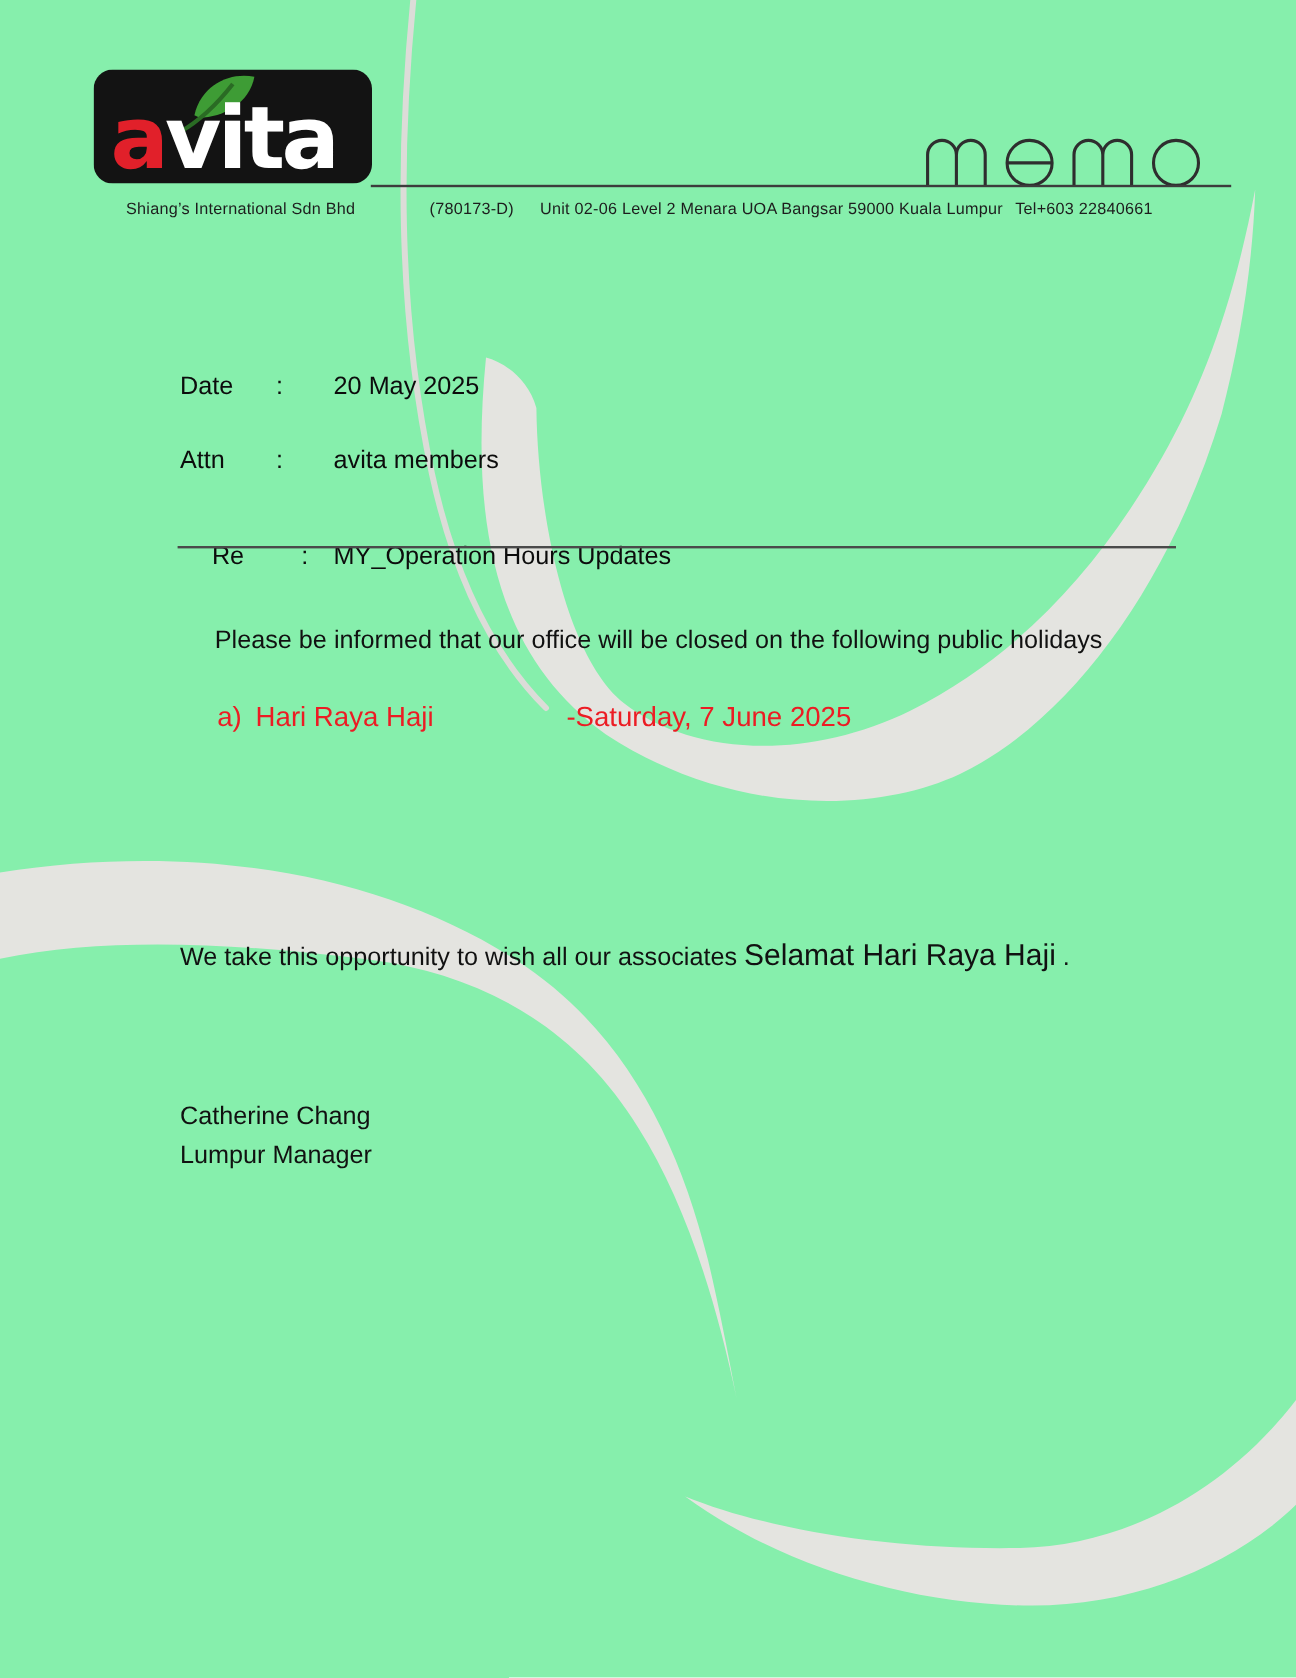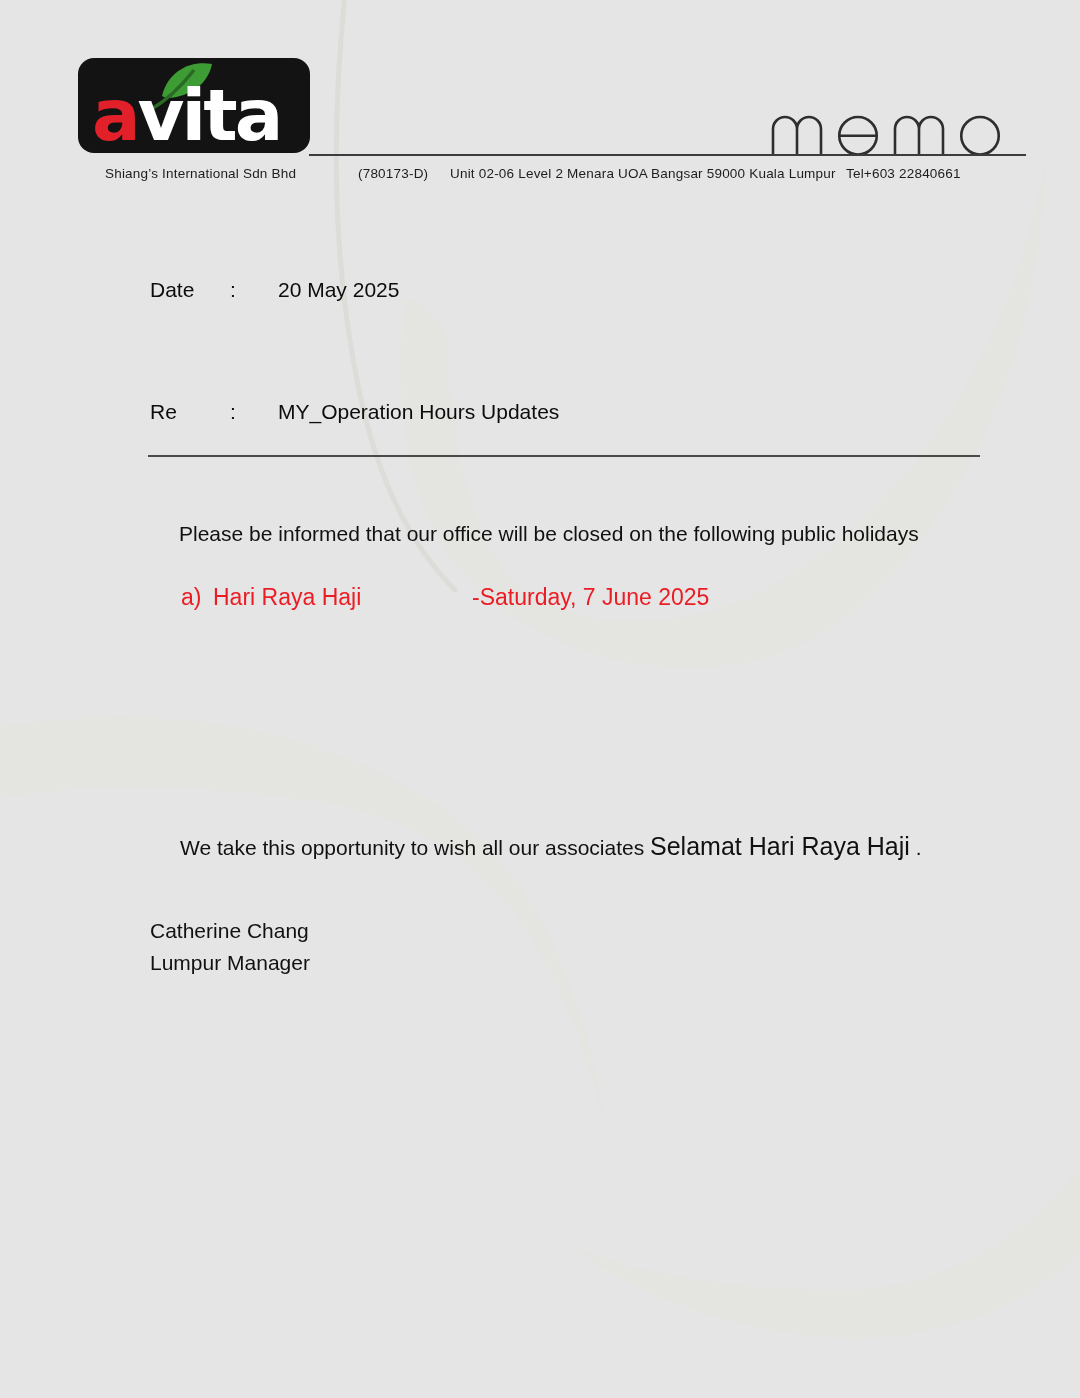--- a/index.html
+++ b/index.html
@@ -1,55 +1,55 @@
 <!DOCTYPE html>
 <html><head>
 <meta charset="utf-8">
 <style>
   html,body{margin:0;padding:0;background:#ffffff;}
   .page{
     position:relative;
     width:1080px;height:1398px;
-    background:#e5e5e5;
+    background:#86efac;
     overflow:hidden;
     font-family:"Liberation Sans", sans-serif;
     color:#161616;
   }
   .bg{position:absolute;left:0;top:0;width:1080px;height:1398px;z-index:0;}
   .content{position:absolute;left:0;top:0;width:100%;height:100%;z-index:1;}
 
   
   .logo-svg{position:absolute;left:78px;top:58px;width:232px;height:95px;}
   .memo-svg{position:absolute;left:765px;top:112px;width:245px;height:46px;}
   .header-rule{position:absolute;left:309px;top:154px;width:717px;height:2px;background:#3c3c3c;}
   .company-row{position:absolute;left:0;top:166px;width:1080px;height:20px;font-size:13.5px;color:#1d1d1d;letter-spacing:.2px;text-align:center;}
   .company-row span{position:absolute;top:0;white-space:nowrap;}
   .co-name{left:105px;}
   .co-reg{left:358px;}
   .co-addr{left:450px;}
   .co-phone{left:846px;}
 
   
   .meta-row{position:absolute;left:150px;font-size:21px;color:#0c0c0c;white-space:nowrap;}
-  .meta-row .label{display:inline-block;width:80px;}
+  .meta-row .label{display:inline-block;width:80px;margin-top:32px;}
   .meta-row .colon{display:inline-block;width:48px;}
   .meta-date{top:278px;}
   .meta-attn{top:340px;}
-  .meta-re{top:400px;}
+  .meta-re{top:420px;text-align:center;}
   .separator{position:absolute;left:148px;top:455px;width:832px;height:2px;background:#4a4a4a;}
 
   
   .intro{position:absolute;left:150px;top:522px;font-size:21px;white-space:nowrap;color:#111;margin-left:29px;}
   .holiday-row{position:absolute;left:181px;font-size:23px;color:#ec1c24;white-space:nowrap;}
   .holiday-a{top:584px;}
   .holiday-b{top:649px;}
   .holiday-row .marker{display:inline-block;width:32px;}
   .holiday-row .hname{display:inline-block;width:259px;}
   .resume{position:absolute;left:150px;top:744px;font-size:21px;white-space:nowrap;color:#111;}
-  .wish{position:absolute;left:150px;top:832px;font-size:21px;white-space:nowrap;color:#111;margin-left:30px;}
+  .wish{position:absolute;left:150px;top:782px;font-size:21px;white-space:nowrap;color:#111;}
   .wish .highlight{font-size:25px;}
   .signature{position:absolute;left:150px;top:915px;font-size:21px;line-height:32px;color:#111;}
 </style>
 </head>
 <body>
 
 <div class="page">
 
   <svg class="bg" viewBox="0 0 1080 1398" xmlns="http://www.w3.org/2000/svg" aria-hidden="true">
 
@@ -106,20 +106,23 @@
     <div class="company-row">
       <span class="co-name">Shiang’s International Sdn Bhd</span>
       <span class="co-reg">(780173-D)</span>
       <span class="co-addr">Unit 02-06 Level 2 Menara UOA Bangsar 59000 Kuala Lumpur</span>
       <span class="co-phone">Tel+603 22840661</span>
     </div>
 
     <div class="meta-row meta-date">
       <span class="label">Date</span><span class="colon">:</span><span class="value">20 May 2025</span>
     </div>
+    <div class="meta-row meta-attn">
+      <span class="label">Attn</span><span class="colon">:</span><span class="value">avita members</span>
+    </div>
     <div class="meta-row meta-re">
       <span class="label">Re</span><span class="colon">:</span><span class="value">MY_Operation Hours Updates</span>
     </div>
 
     <div class="separator"></div>
 
     <div class="intro">Please be informed that our office will be closed on the following public holidays</div>
 
     <div class="holiday-row holiday-a">
       <span class="marker">a)</span><span class="hname">Hari Raya Haji</span><span class="hdate">-Saturday, 7 June 2025</span>

